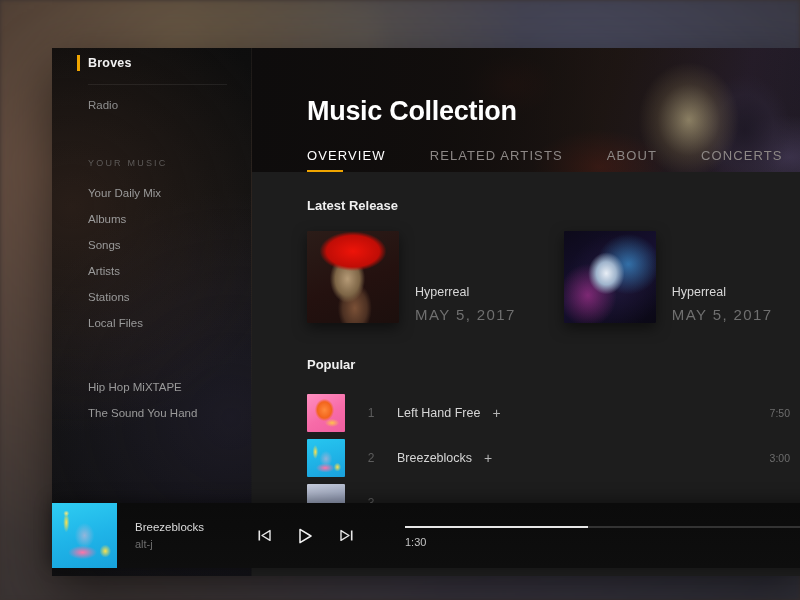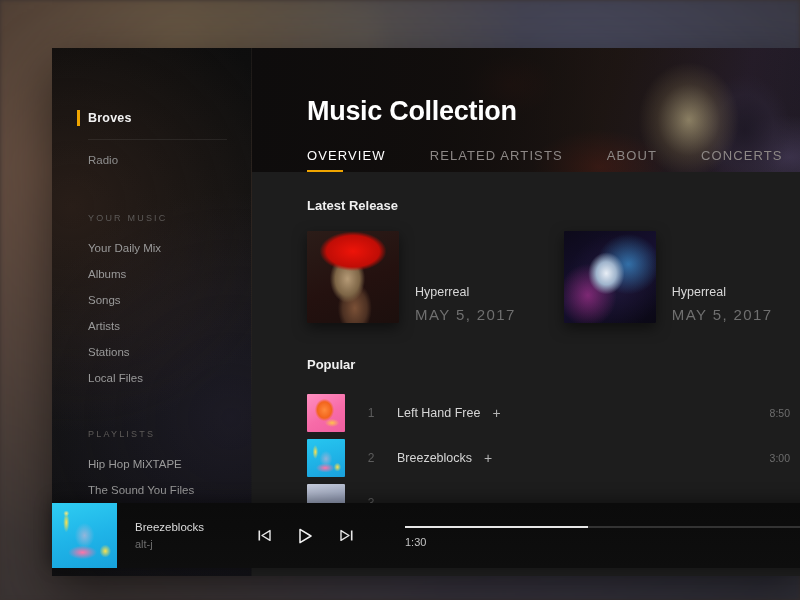--- a/index.html
+++ b/index.html
@@ -48,21 +48,21 @@
     position: absolute;
     left: 0; top: 0;
     width: 200px; height: 100%;
     background:
       radial-gradient(circle at 10% 30%, rgba(70,46,34,0.45) 0%, rgba(30,22,18,0.0) 55%),
       radial-gradient(circle at 90% 70%, rgba(44,40,64,0.40) 0%, rgba(20,20,30,0.0) 55%),
       linear-gradient(160deg, #0c0c0c 0%, #131313 50%, #0e0e10 100%);
     border-right: 1px solid rgba(255,255,255,0.035);
   }
 
-  .nav-top { padding-top: 55px; }
+  .nav-top { }
 
   .nav-primary {
     position: relative;
     height: 30px;
     display: flex;
     align-items: center;
     padding-left: 36px;
     font-size: 12.5px;
     font-weight: bold;
     color: #f2f2f2;
@@ -405,26 +405,25 @@
       </div>
       <div class="nav-item">
         <span>Stations</span>
       </div>
       <div class="nav-item">
         <span>Local Files</span>
       </div>
     </div>
 
     <div class="nav-group">
-      <div class="nav-group-title">PLAYLISTS</div>
       <div class="nav-item">
         <span>Hip Hop MiXTAPE</span>
       </div>
       <div class="nav-item">
-        <span>The Sound You Files</span>
+        <span>The Sound You Hand</span>
       </div>
     </div>
   </div>
 
   <div id="main">
 
     <div id="hero">
       <div id="hero-photo"></div>
       <div id="hero-inner">
         <div id="page-title">Music Collection</div>
@@ -461,21 +460,21 @@
       <div class="section-title">Popular</div>
 
       <div id="popular-list">
         <div class="track-row">
           <div class="track-art art-hand"></div>
           <div class="track-index">1</div>
           <div class="track-title">
             <span>Left Hand Free</span>
             <span class="track-add">+</span>
           </div>
-          <div class="track-time">8:50</div>
+          <div class="track-time">7:50</div>
         </div>
 
         <div class="track-row">
           <div class="track-art art-bike"></div>
           <div class="track-index">2</div>
           <div class="track-title">
             <span>Breezeblocks</span>
             <span class="track-add">+</span>
           </div>
           <div class="track-time">3:00</div>

